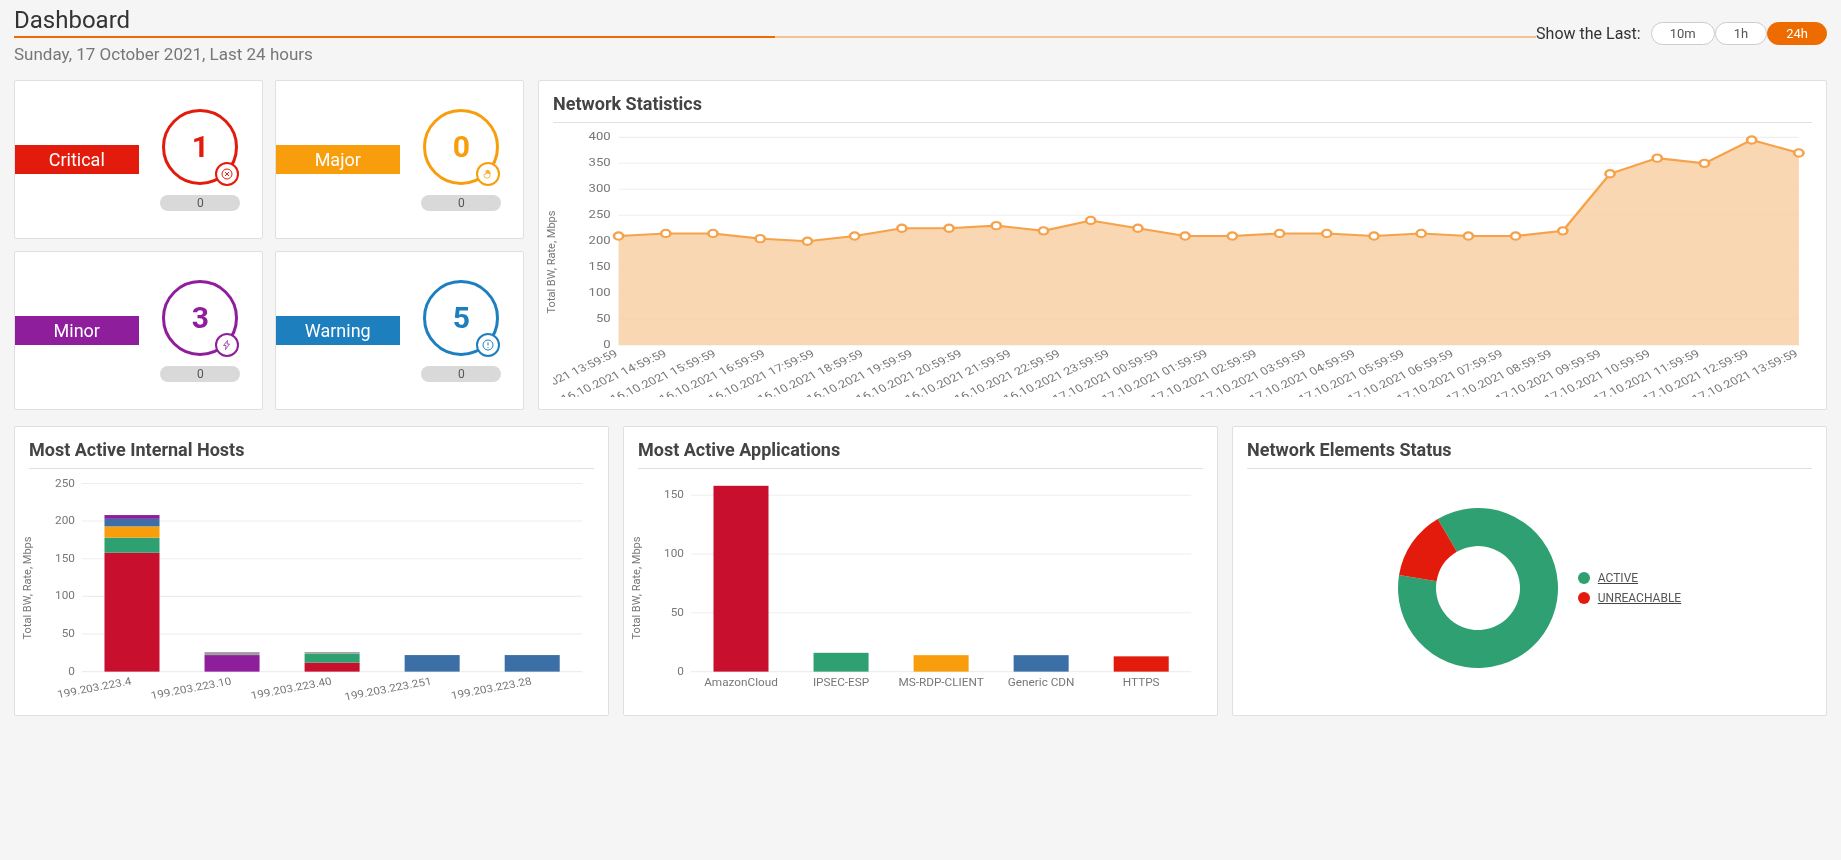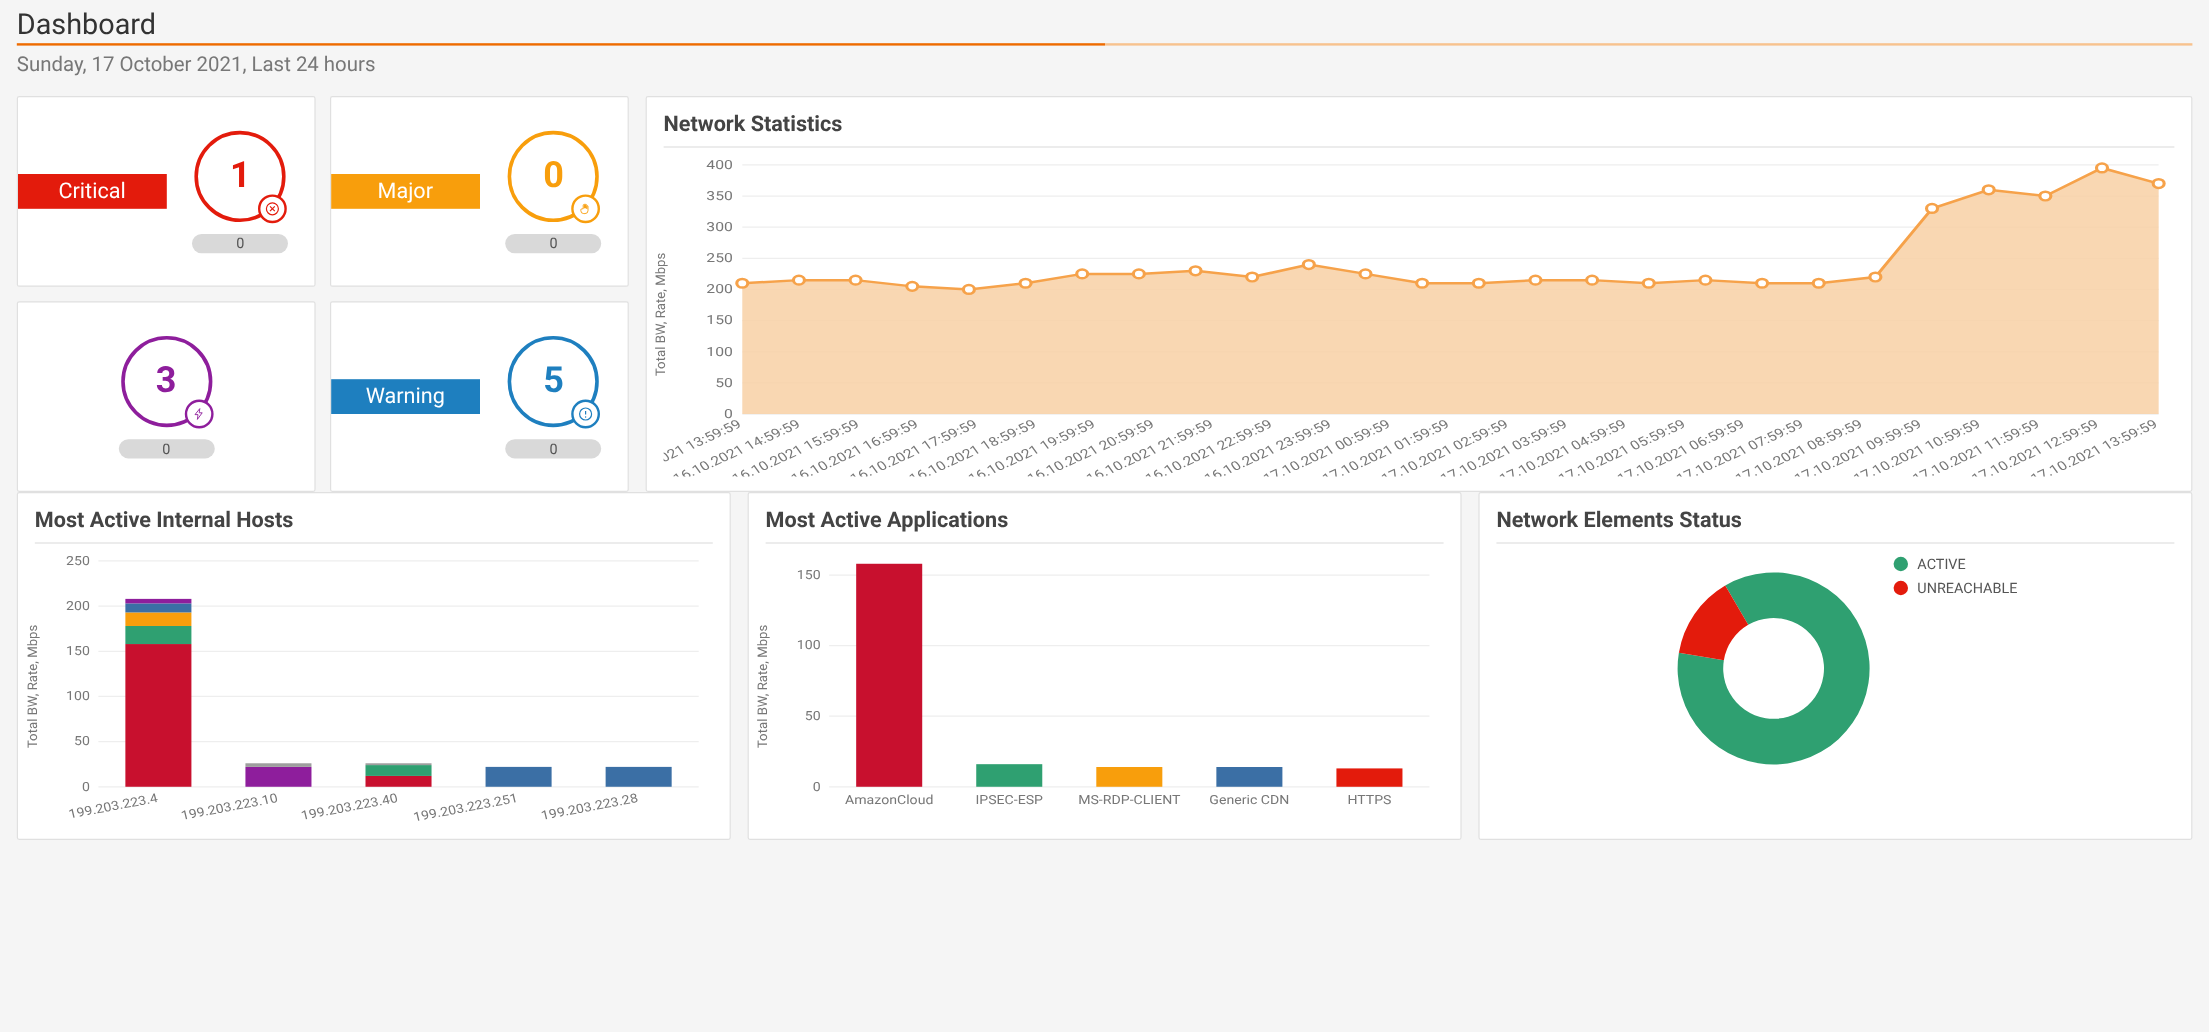--- a/index.html
+++ b/index.html
@@ -39,43 +39,47 @@
   .stat-body{padding:10px 0 10px 0;display:flex;flex-direction:column;align-items:center;width:100%;}
   .circle{position:relative;width:76px;height:76px;border:3px solid;border-radius:50%;display:flex;align-items:center;justify-content:center;}
   .circle .num{font-size:30px;font-weight:700;}
   .badge{position:absolute;right:-4px;bottom:-4px;width:24px;height:24px;border-radius:50%;background:#fff;border:2px solid;display:flex;align-items:center;justify-content:center;}
   .badge svg{width:12px;height:12px;}
   .pill-grey{margin-top:10px;width:80px;background:var(--grey-pill);border-radius:10px;text-align:center;font-size:12px;color:#555;padding:1px 0;}
   
   .panel{background:var(--card);border:1px solid var(--border);border-radius:2px;padding:12px 14px;}
   .panel-title{font-size:18px;color:#444;font-weight:700;}
   .panel hr{border:none;border-top:1px solid var(--border);margin:8px 0 4px 0;}
-  .row2{display:grid;grid-template-columns:1fr 1fr 1fr;gap:14px;margin-top:0;}
+  .row2{display:grid;grid-template-columns:1fr 1fr 1fr;gap:14px;margin-top:16px;}
   
   .linechart{position:relative;height:270px;}
   .ylabel{position:absolute;left:-2px;top:50%;transform:translate(-50%,-50%) rotate(-90deg);font-size:11px;color:#777;white-space:nowrap;}
   
   .barchart{position:relative;height:230px;}
   
-  .donut-wrap{display:flex;align-items:flex-start;justify-content:center;height:230px;}
+  .donut-wrap{display:flex;align-items:center;justify-content:center;height:230px;text-decoration:underline;}
   .legend{font-size:12px;color:#555;}
   .legend .row{display:flex;align-items:center;gap:8px;margin:6px 0;}
   .legend .sw{width:12px;height:12px;border-radius:50%;}
   svg text{font-size:10px;fill:#777;}
 </style>
 </head>
 <body>
 
 <div class="page">
 
   <div class="hdr">
     <div class="hdr-left">
       <span class="hdr-title">Dashboard</span>
       <div class="hdr-rule"></div>
       <div class="hdr-sub">Sunday, 17 October 2021, Last 24 hours</div>
+    </div>
+    <div class="hdr-right">
+      <span class="lbl">Show the Last:</span>
+      <span id="range-pills"><button class="pill">10m</button><button class="pill">1h</button><button class="pill active">24h</button></span>
     </div>
   </div>
 
   <div class="grid">
     <div class="cards" id="status-cards">
         <div class="card stat">
           <div class="stat-hdr" style="background:#e31b0c">Critical</div>
           <div class="stat-body">
             <div class="circle" style="border-color:#e31b0c;color:#e31b0c">
               <span class="num">1</span>
@@ -97,20 +101,21 @@
               <span class="badge" style="border-color:#f89e0c;color:#f89e0c">
                 <svg viewBox="0 0 24 24">
                   <path d="M8 12V6a1 1 0 012 0v5V5a1 1 0 012 0v6V6a1 1 0 012 0v6V8a1 1 0 012 0v7a5 5 0 01-5 5h-2a5 5 0 01-5-5v-2l2-1z" fill="none" stroke="currentColor" stroke-width="1.5"></path>
                 </svg>
               </span>
             </div>
             <div class="pill-grey">0</div>
           </div>
         </div>
         <div class="card stat">
+          <div class="stat-hdr" style="background:#8e1e9c">Minor</div>
           <div class="stat-body">
             <div class="circle" style="border-color:#8e1e9c;color:#8e1e9c">
               <span class="num">3</span>
               <span class="badge" style="border-color:#8e1e9c;color:#8e1e9c">
                 <svg viewBox="0 0 24 24">
                   <path d="M13 3L5 13h5l-1 8 8-11h-5l1-7z" fill="none" stroke="currentColor" stroke-width="1.5"></path>
                 </svg>
               </span>
             </div>
             <div class="pill-grey">0</div>

